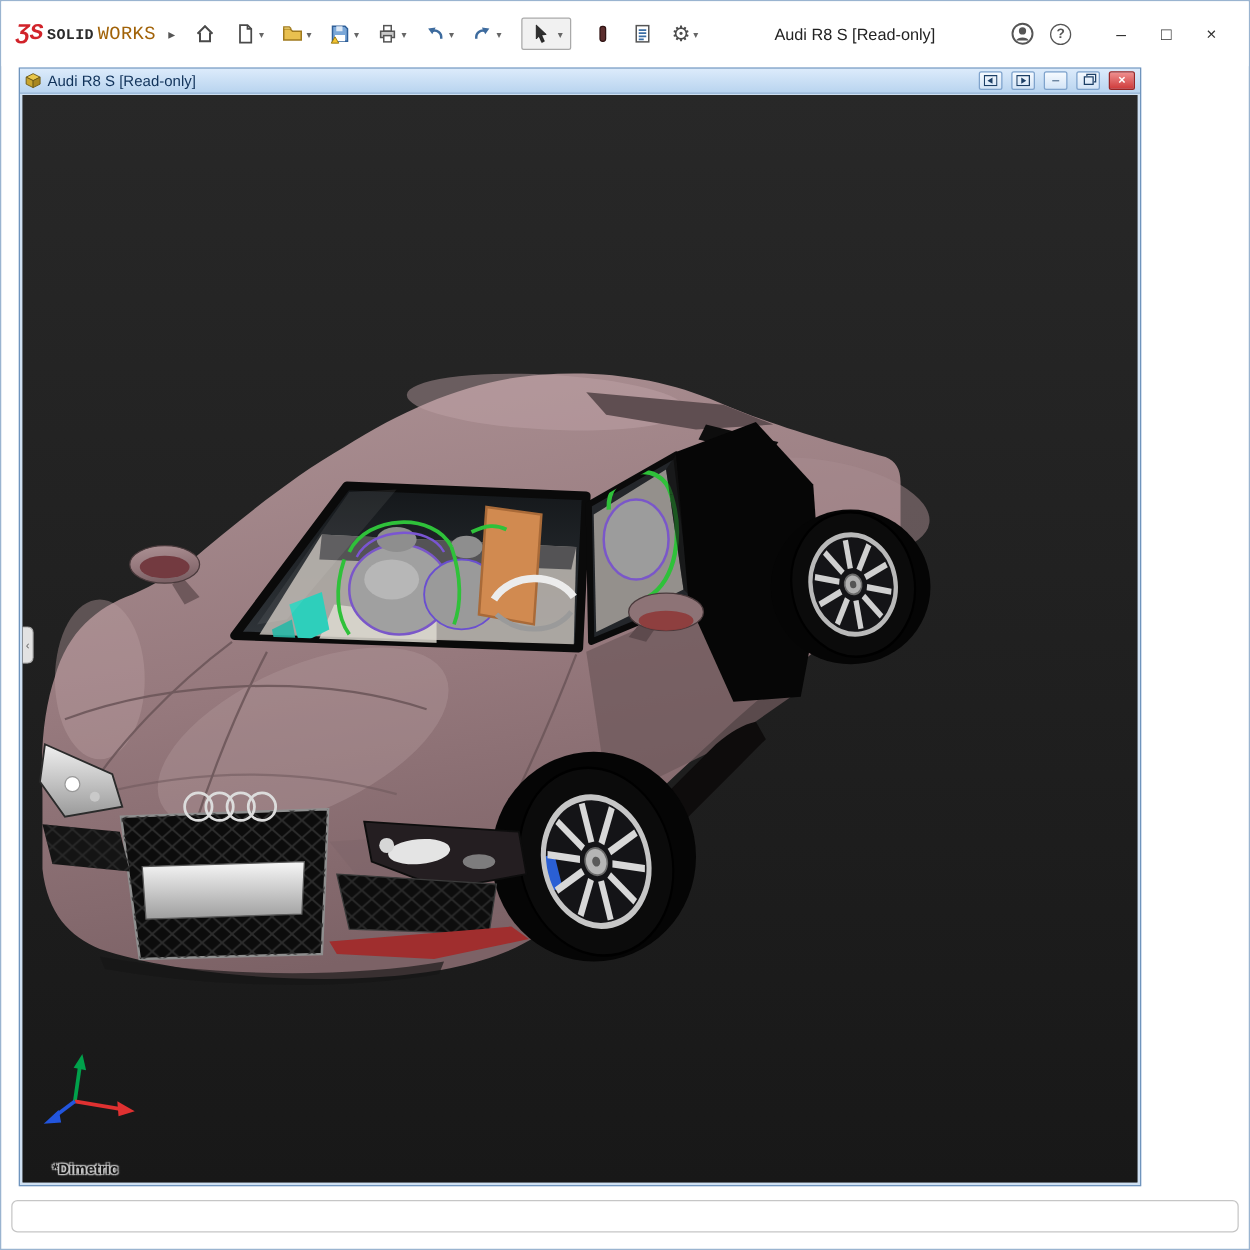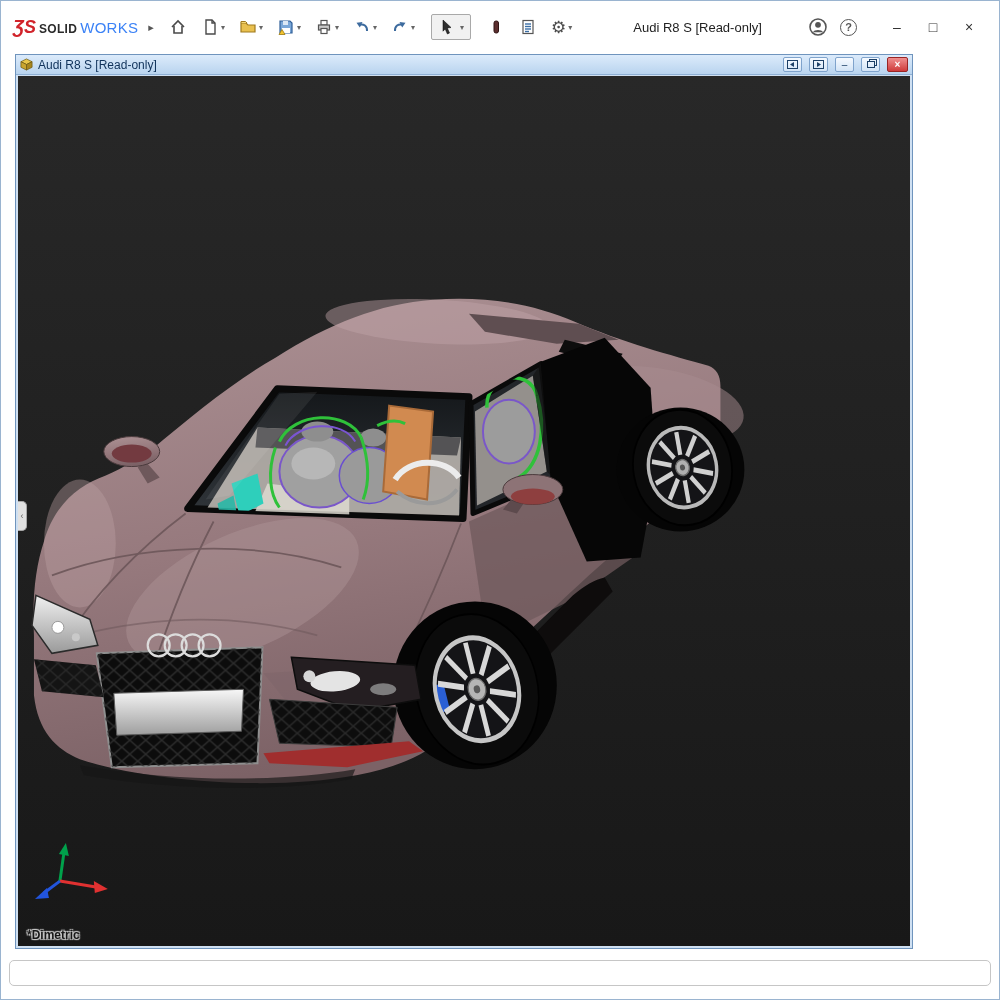--- a/index.html
+++ b/index.html
@@ -4,24 +4,24 @@
 <style>
   * { box-sizing: border-box; }
   html,body { margin:0; padding:0; }
   body {
     width:1000px; height:1000px; position:relative; overflow:hidden;
     background:#ffffff; border:1px solid #9ab4d0;
     font-family:"Liberation Sans", sans-serif;
   }
   
   .titlebar{position:absolute;top:0;left:0;right:0;height:52px;background:#fff;display:flex;align-items:center;padding:0 12px;}
-  .brand{display:flex;align-items:baseline;gap:3px;}
+  .brand{display:flex;align-items:baseline;gap:3px;font-family:Liberation Mono, monospace;}
   .brand-glyph{color:#d1232a;font-weight:bold;font-style:italic;font-size:18px;}
   .brand-bold{font-weight:bold;color:#2b2b2b;font-size:12px;letter-spacing:.3px;}
-  .brand-light{color:#3b82f6;font-size:15px;letter-spacing:.3px;}
+  .brand-light{color:#a16207;font-size:15px;letter-spacing:.3px;}
   .tb-chevron{color:#555;font-size:11px;margin:0 8px 0 10px;}
   .tb-btn{display:flex;align-items:center;gap:2px;margin:0 7px;cursor:default;}
   .tb-btn svg{display:block;}
   .caret{font-size:8px;color:#666;}
   .select-box{border:1px solid #a9a9a9;background:#f1f1f1;border-radius:2px;padding:3px 6px;display:flex;align-items:center;gap:4px;margin:0 9px;}
   .tb-title{font-size:13px;color:#222;margin-left:54px;white-space:nowrap;}
   .tb-right{margin-left:auto;display:flex;align-items:center;gap:12px;}
   .help-circle{width:17px;height:17px;border:1.6px solid #555;border-radius:50%;display:flex;align-items:center;justify-content:center;font-size:11px;font-weight:bold;color:#555;}
   .gear-glyph{font-size:17px;color:#4c4c4c;line-height:1;}
   .winctl{display:flex;align-items:center;margin-left:10px;}
@@ -29,21 +29,21 @@
   
   .docwin{position:absolute;left:14px;top:53px;width:898px;height:895px;border:1px solid #6f94bd;background:#cfe0f2;}
   .doc-titlebar{height:20px;background:linear-gradient(#dcebfb,#b9d4ef);border-bottom:1px solid #8fb0d4;display:flex;align-items:center;padding:0 4px;font-size:12px;color:#10325a;gap:5px;}
   .doc-sp{flex:1;}
   .cbtn{width:19px;height:15px;border:1px solid #7fa3cc;background:linear-gradient(#f6faff,#d3e4f6);display:flex;align-items:center;justify-content:center;font-size:10px;line-height:1;color:#1c3f66;border-radius:2px;padding:0;margin-left:2px;}
   .cbtn svg{display:block;}
   .cbtn.close{background:linear-gradient(#ef8f8f,#cf3b3b);border-color:#992525;color:#fff;font-weight:bold;width:21px;}
   .rsq{width:8px;height:7px;border:1px solid #1c3f66;box-shadow:2px -2px 0 -1px #e8f1fa,2px -2px #1c3f66;}
   .viewport{position:absolute;left:2px;right:2px;top:21px;bottom:2px;background:#1d1d1d;overflow:hidden;}
   .scene{position:absolute;left:0;top:0;width:100%;height:100%;}
-  .view-label{position:absolute;left:9px;bottom:4px;font-size:12px;font-weight:bold;color:#161616;
+  .view-label{position:absolute;left:24px;bottom:4px;font-size:12px;font-weight:bold;color:#161616;
     text-shadow:-1px -1px 1px #c9c9c9,1px -1px 1px #c9c9c9,-1px 1px 1px #c9c9c9,1px 1px 1px #c9c9c9;}
   .pane-handle{position:absolute;left:0;top:425px;width:9px;height:30px;background:#e2e2e2;border:1px solid #a8a8a8;border-left:none;border-radius:0 5px 5px 0;display:flex;align-items:center;justify-content:center;font-size:9px;color:#666;}
   
   .statusbar{position:absolute;left:8px;right:8px;bottom:13px;height:26px;background:#fff;border:1px solid #c6c6c6;border-radius:5px;}
 </style>
 </head>
 <body>
 
 <div class="titlebar">
   <div class="brand">

